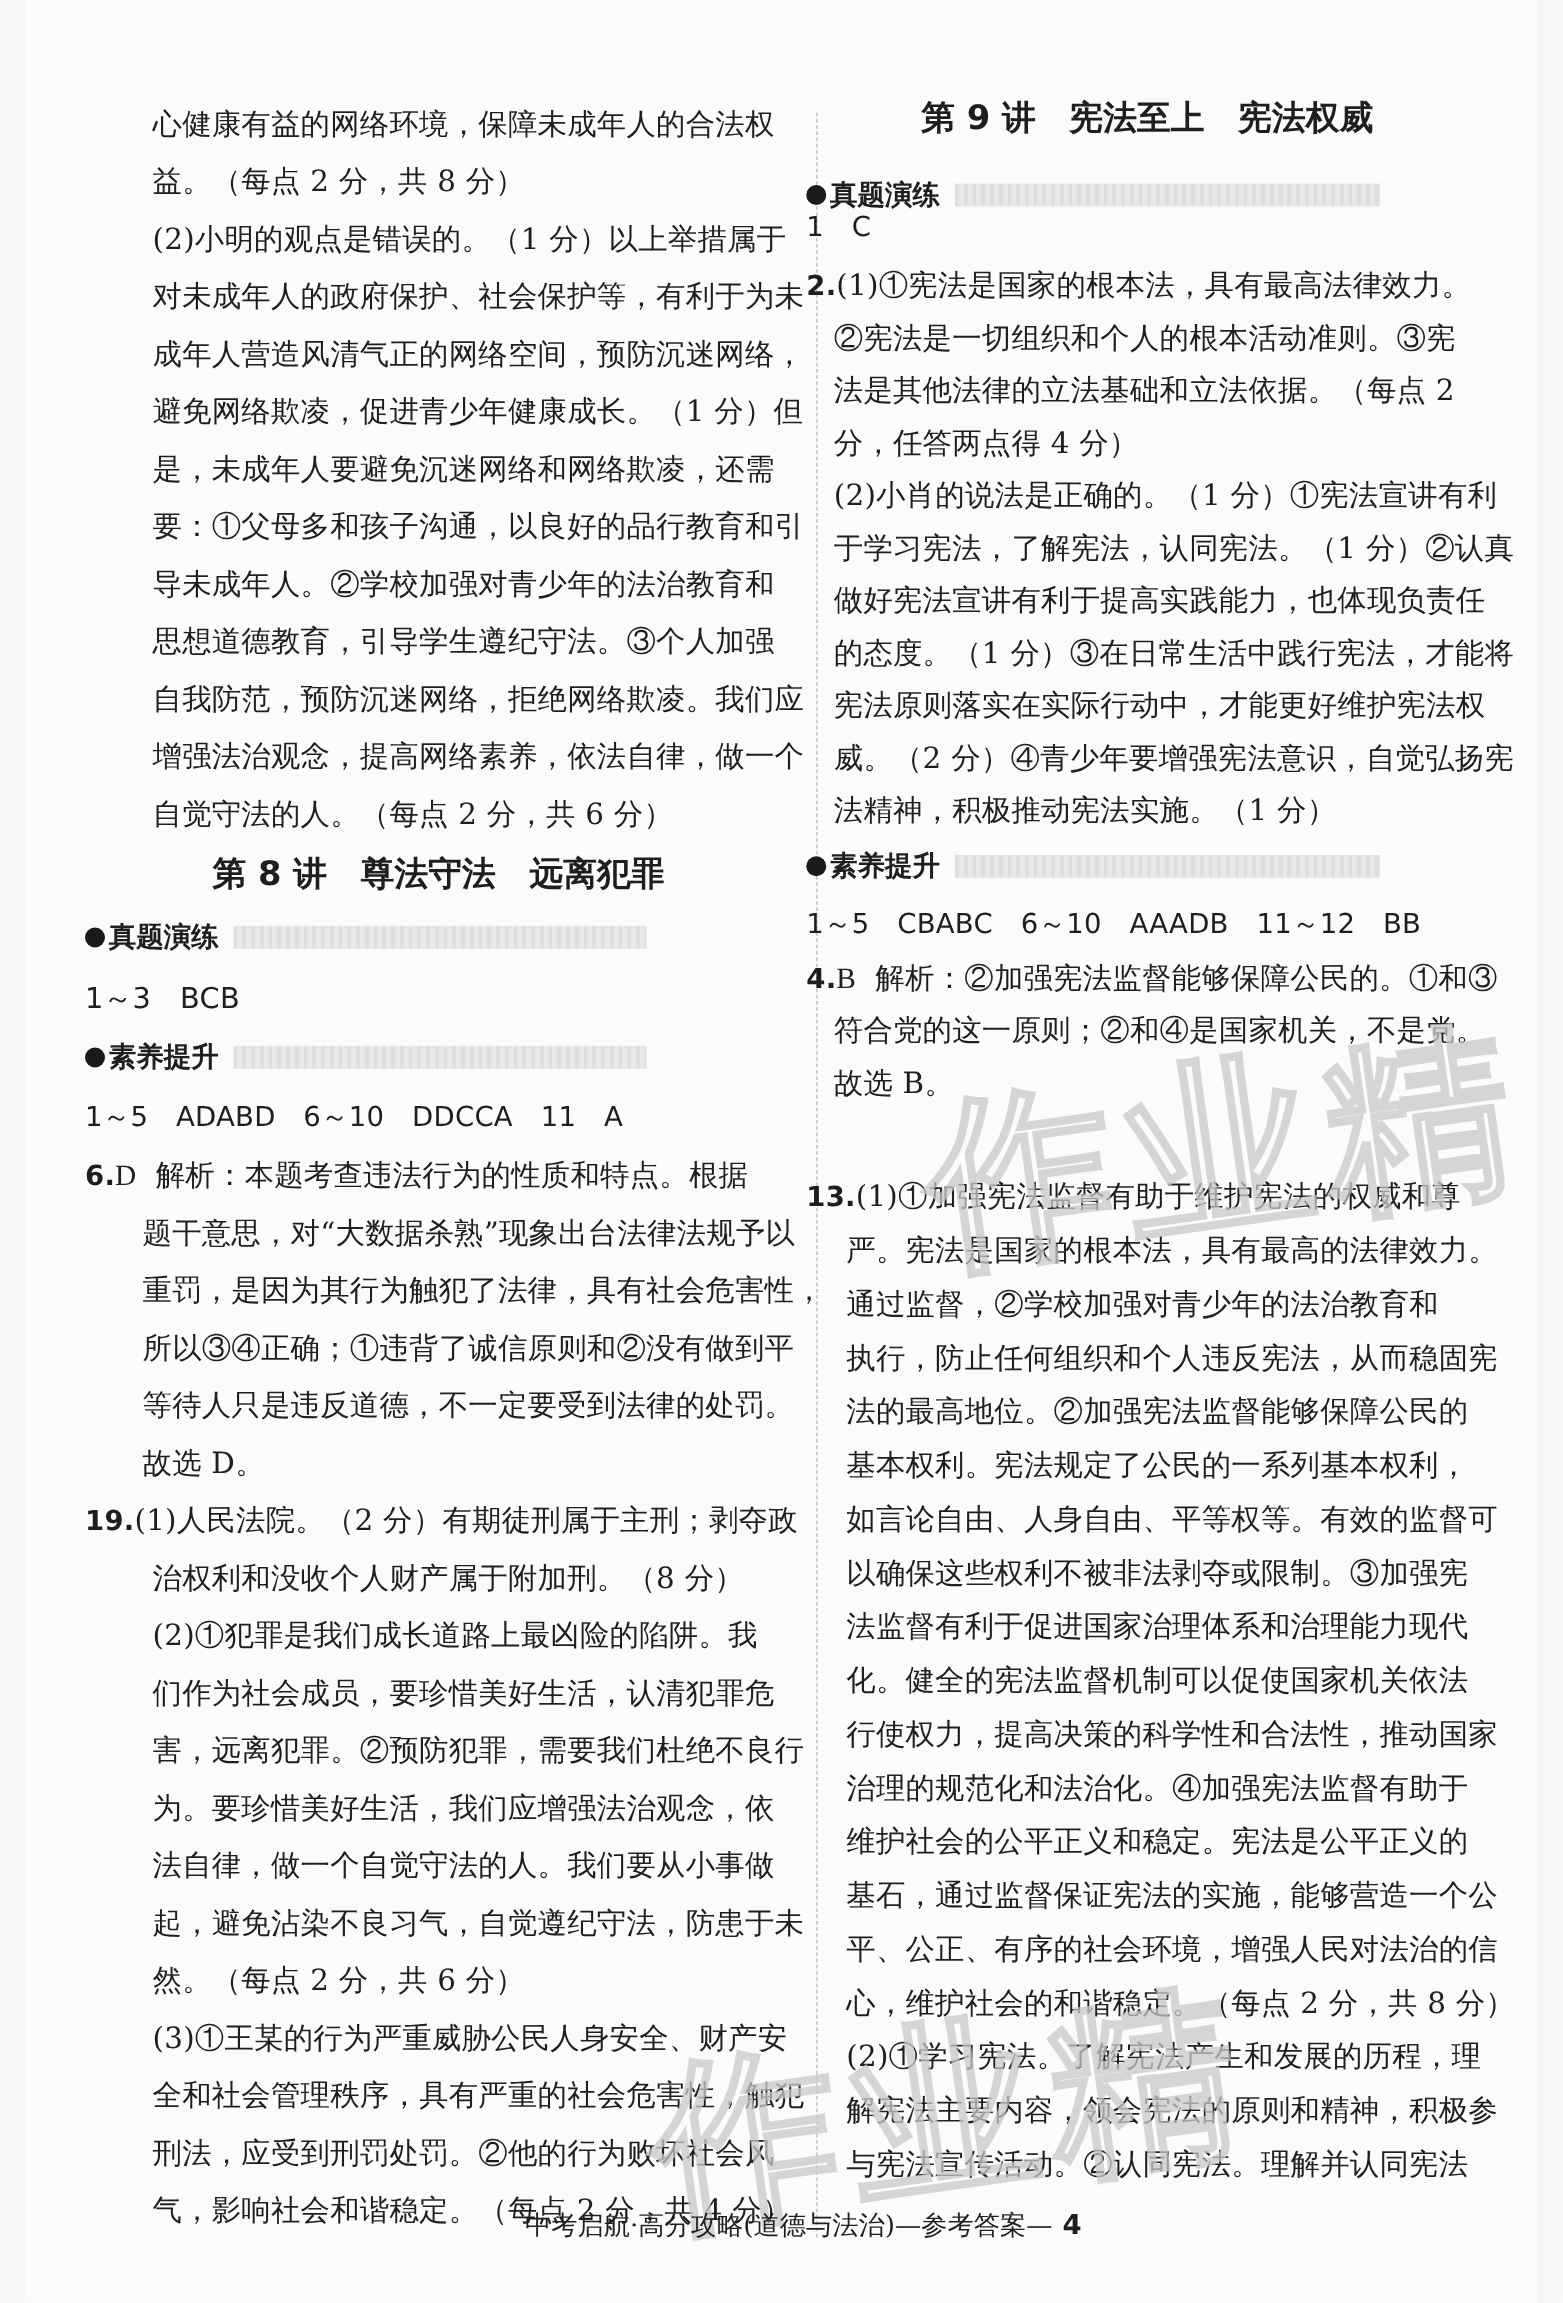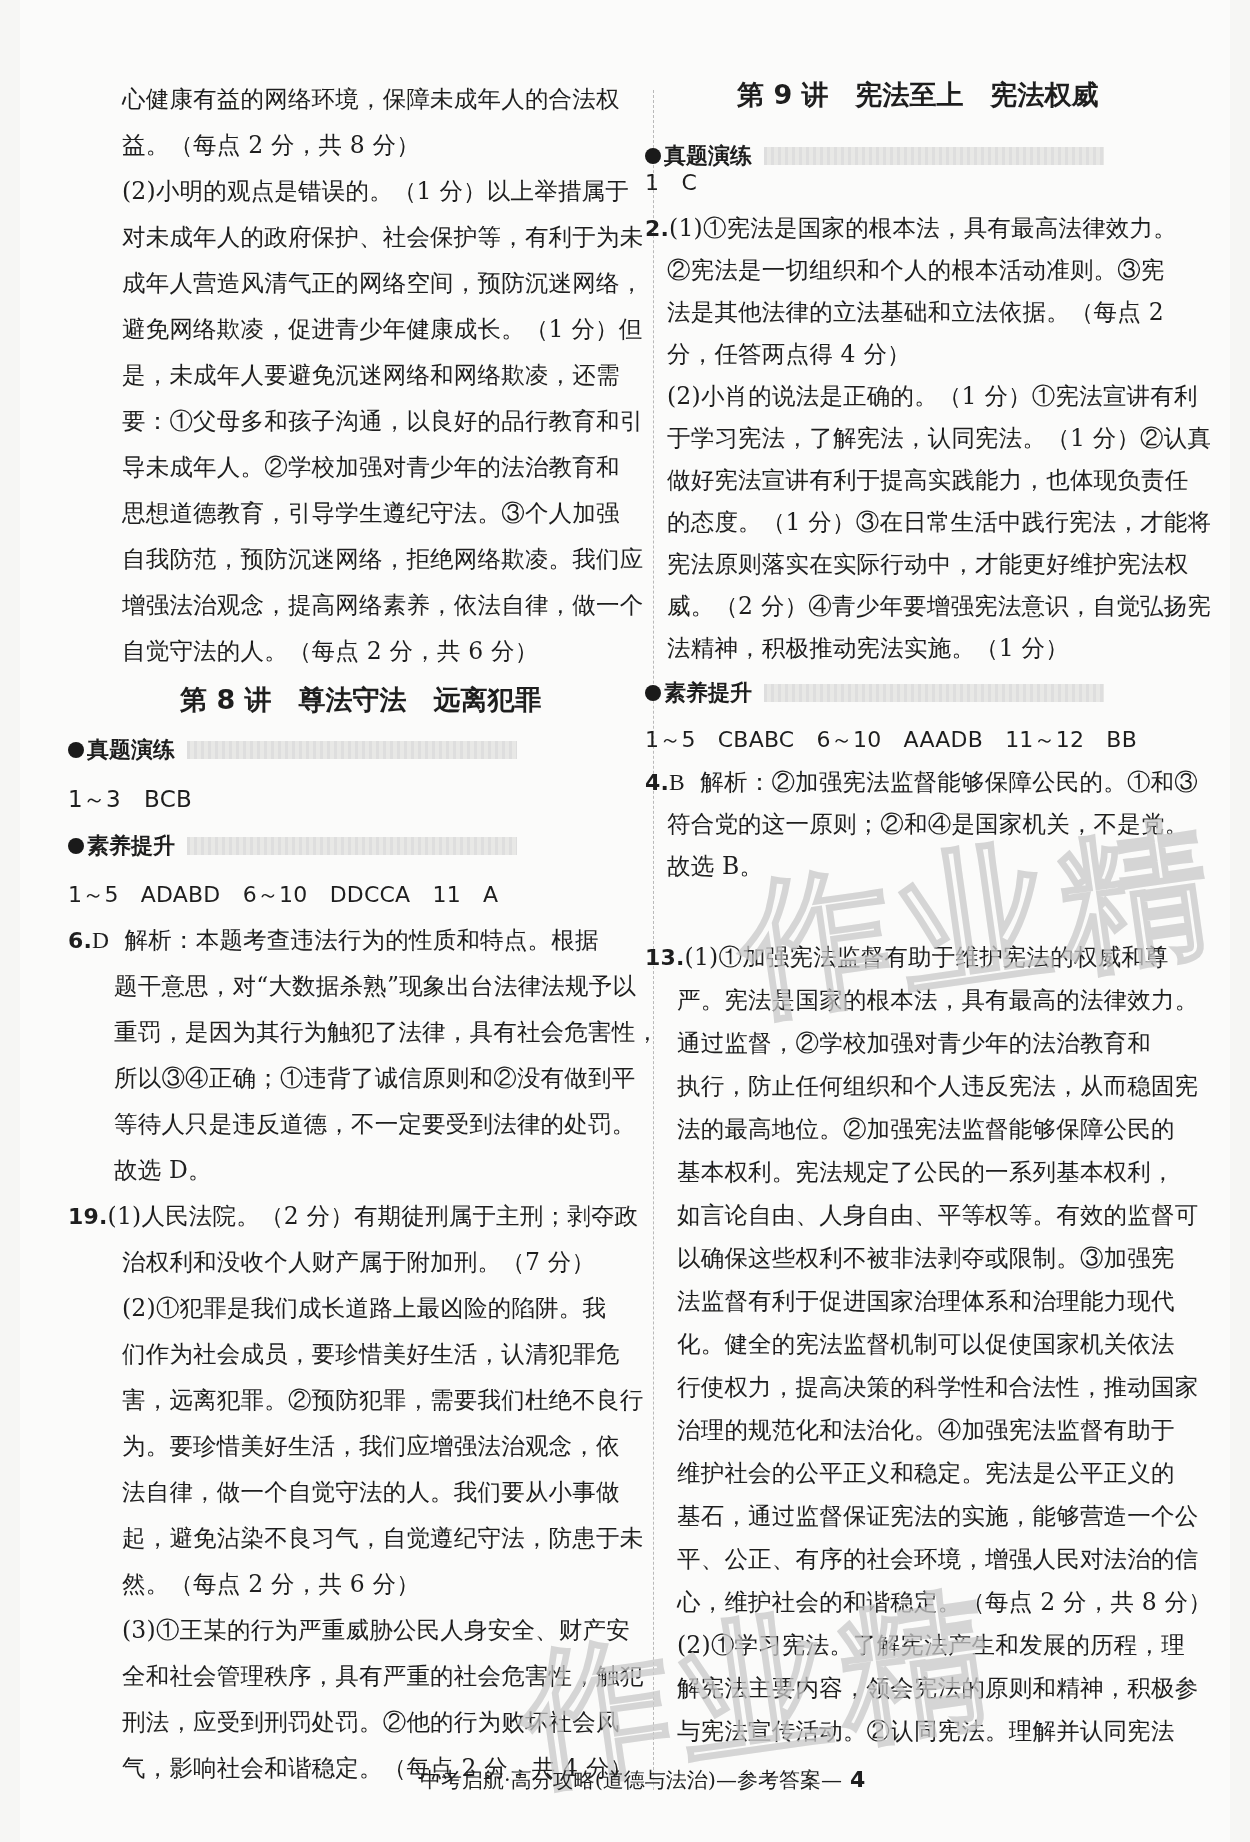--- a/index.html
+++ b/index.html
@@ -82,21 +82,21 @@
     <div class="line indent2" style="top:268px">成年人营造风清气正的网络空间，预防沉迷网络，</div>
     <div class="line indent2" style="top:314px">避免网络欺凌，促进青少年健康成长。（1 分）但</div>
     <div class="line indent2" style="top:360px">是，未成年人要避免沉迷网络和网络欺凌，还需</div>
     <div class="line indent2" style="top:406px">要：①父母多和孩子沟通，以良好的品行教育和引</div>
     <div class="line indent2" style="top:452px">导未成年人。②学校加强对青少年的法治教育和</div>
     <div class="line indent2" style="top:498px">思想道德教育，引导学生遵纪守法。③个人加强</div>
     <div class="line indent2" style="top:544px">自我防范，预防沉迷网络，拒绝网络欺凌。我们应</div>
     <div class="line indent2" style="top:590px">增强法治观念，提高网络素养，依法自律，做一个</div>
     <div class="line indent2" style="top:636px">自觉守法的人。（每点 2 分，共 6 分）</div>
 
-    <div class="lecture-title" style="left:112px; top:683px">第 8 讲　尊法守法　远离犯罪</div>
+    <div class="lecture-title" style="left:102px; top:683px">第 8 讲　尊法守法　远离犯罪</div>
 
     <div class="sec-head" style="top:733px">
       <span class="dot"></span>
       <span class="lbl">真题演练</span>
       <span class="bar" style="width:330px"></span>
     </div>
     <div class="line sans" style="top:784px; font-size:23px">1～3　BCB</div>
 
     <div class="sec-head" style="top:829px">
       <span class="dot"></span>
@@ -110,21 +110,21 @@
     </div>
     <div class="line indent" style="top:971px">题干意思，对“大数据杀熟”现象出台法律法规予以</div>
     <div class="line indent" style="top:1017px">重罚，是因为其行为触犯了法律，具有社会危害性，</div>
     <div class="line indent" style="top:1063px">所以③④正确；①违背了诚信原则和②没有做到平</div>
     <div class="line indent" style="top:1109px">等待人只是违反道德，不一定要受到法律的处罚。</div>
     <div class="line indent" style="top:1155px">故选 D。</div>
 
     <div class="line" style="top:1201px">
       <span class="num">19.</span><span>(1)人民法院。（2 分）有期徒刑属于主刑；剥夺政</span>
     </div>
-    <div class="line indent2" style="top:1247px">治权利和没收个人财产属于附加刑。（7 分）</div>
+    <div class="line indent2" style="top:1247px">治权利和没收个人财产属于附加刑。（8 分）</div>
     <div class="line indent2" style="top:1293px">(2)①犯罪是我们成长道路上最凶险的陷阱。我</div>
     <div class="line indent2" style="top:1339px">们作为社会成员，要珍惜美好生活，认清犯罪危</div>
     <div class="line indent2" style="top:1385px">害，远离犯罪。②预防犯罪，需要我们杜绝不良行</div>
     <div class="line indent2" style="top:1431px">为。要珍惜美好生活，我们应增强法治观念，依</div>
     <div class="line indent2" style="top:1477px">法自律，做一个自觉守法的人。我们要从小事做</div>
     <div class="line indent2" style="top:1523px">起，避免沾染不良习气，自觉遵纪守法，防患于未</div>
     <div class="line indent2" style="top:1569px">然。（每点 2 分，共 6 分）</div>
     <div class="line indent2" style="top:1615px">(3)①王某的行为严重威胁公民人身安全、财产安</div>
     <div class="line indent2" style="top:1661px">全和社会管理秩序，具有严重的社会危害性，触犯</div>
     <div class="line indent2" style="top:1707px">刑法，应受到刑罚处罚。②他的行为败坏社会风</div>

